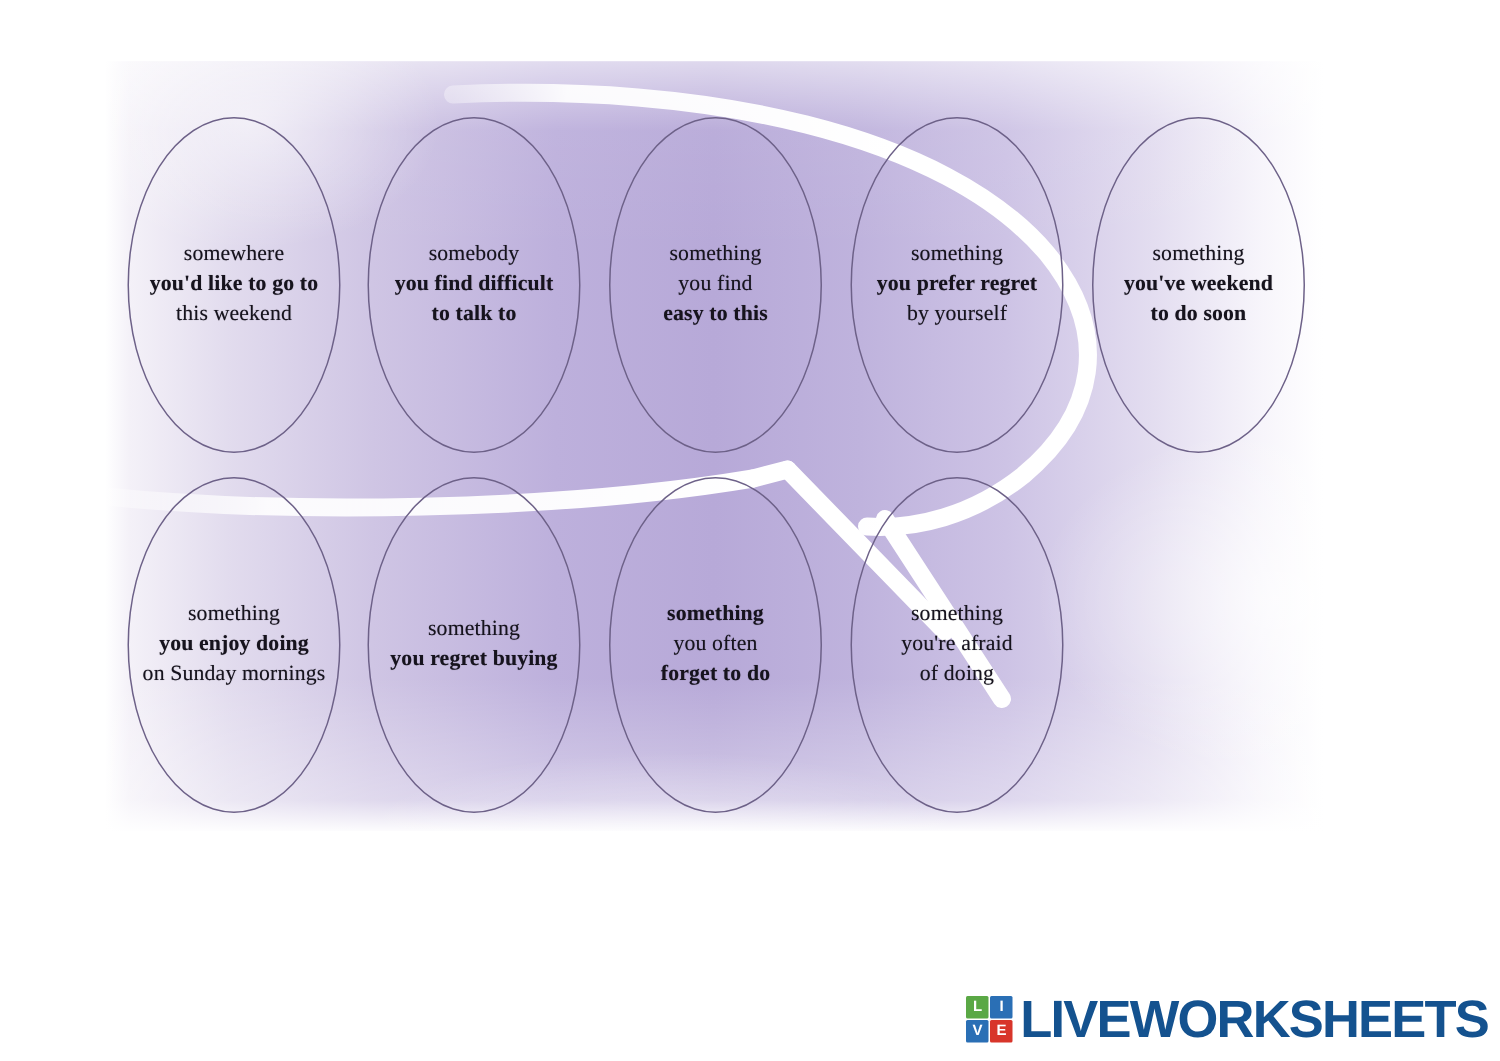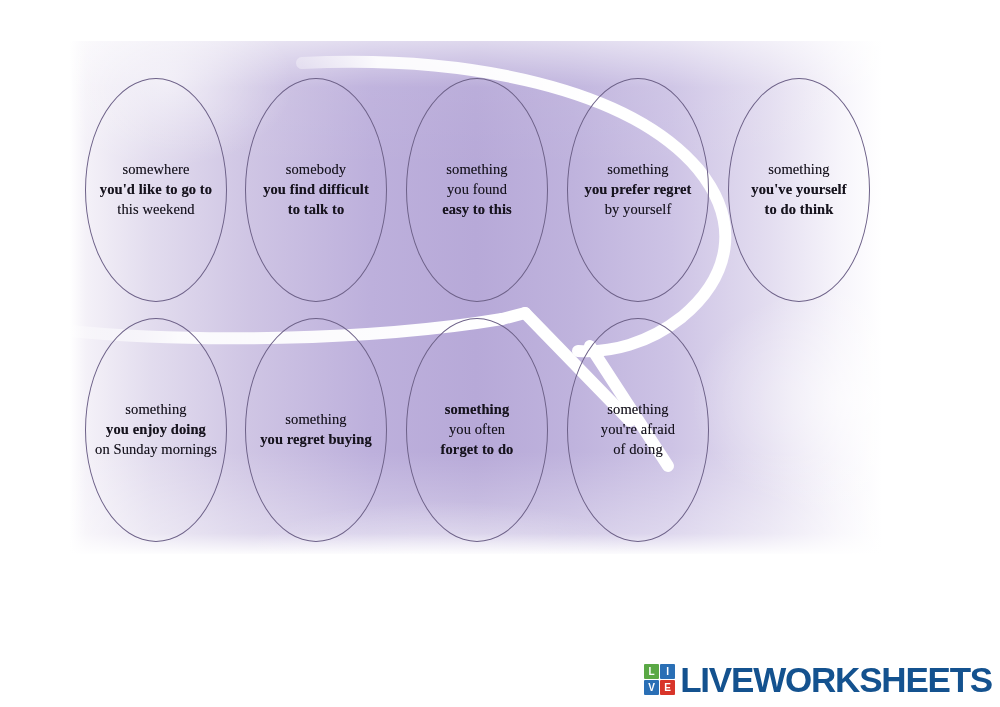--- a/index.html
+++ b/index.html
@@ -179,38 +179,38 @@
     <div class="oval-text">
       <span class="n">somebody</span><br>
       <span class="b">you find difficult</span><br>
       <span class="b">to talk to</span>
     </div>
   </div>
 
   <div class="oval" style="left:336px; top:37px;  width:142px; height:224px;">
     <div class="oval-text">
       <span class="n">something</span><br>
-      <span class="n">you found</span><br>
+      <span class="n">you find</span><br>
       <span class="b">easy to this</span>
     </div>
   </div>
 
   <div class="oval" style="left:497px; top:37px;  width:142px; height:224px;">
     <div class="oval-text">
       <span class="n">something</span><br>
       <span class="b">you prefer regret</span><br>
       <span class="n">by yourself</span>
     </div>
   </div>
 
   <div class="oval" style="left:658px; top:37px;  width:142px; height:224px;">
     <div class="oval-text">
       <span class="n">something</span><br>
-      <span class="b">you've yourself</span><br>
-      <span class="b">to do think</span>
+      <span class="b">you've weekend</span><br>
+      <span class="b">to do soon</span>
     </div>
   </div>
 
   <div class="oval" style="left:15px;  top:277px; width:142px; height:224px;">
     <div class="oval-text">
       <span class="n">something</span><br>
       <span class="b">you enjoy doing</span><br>
       <span class="n">on Sunday mornings</span>
     </div>
   </div>

